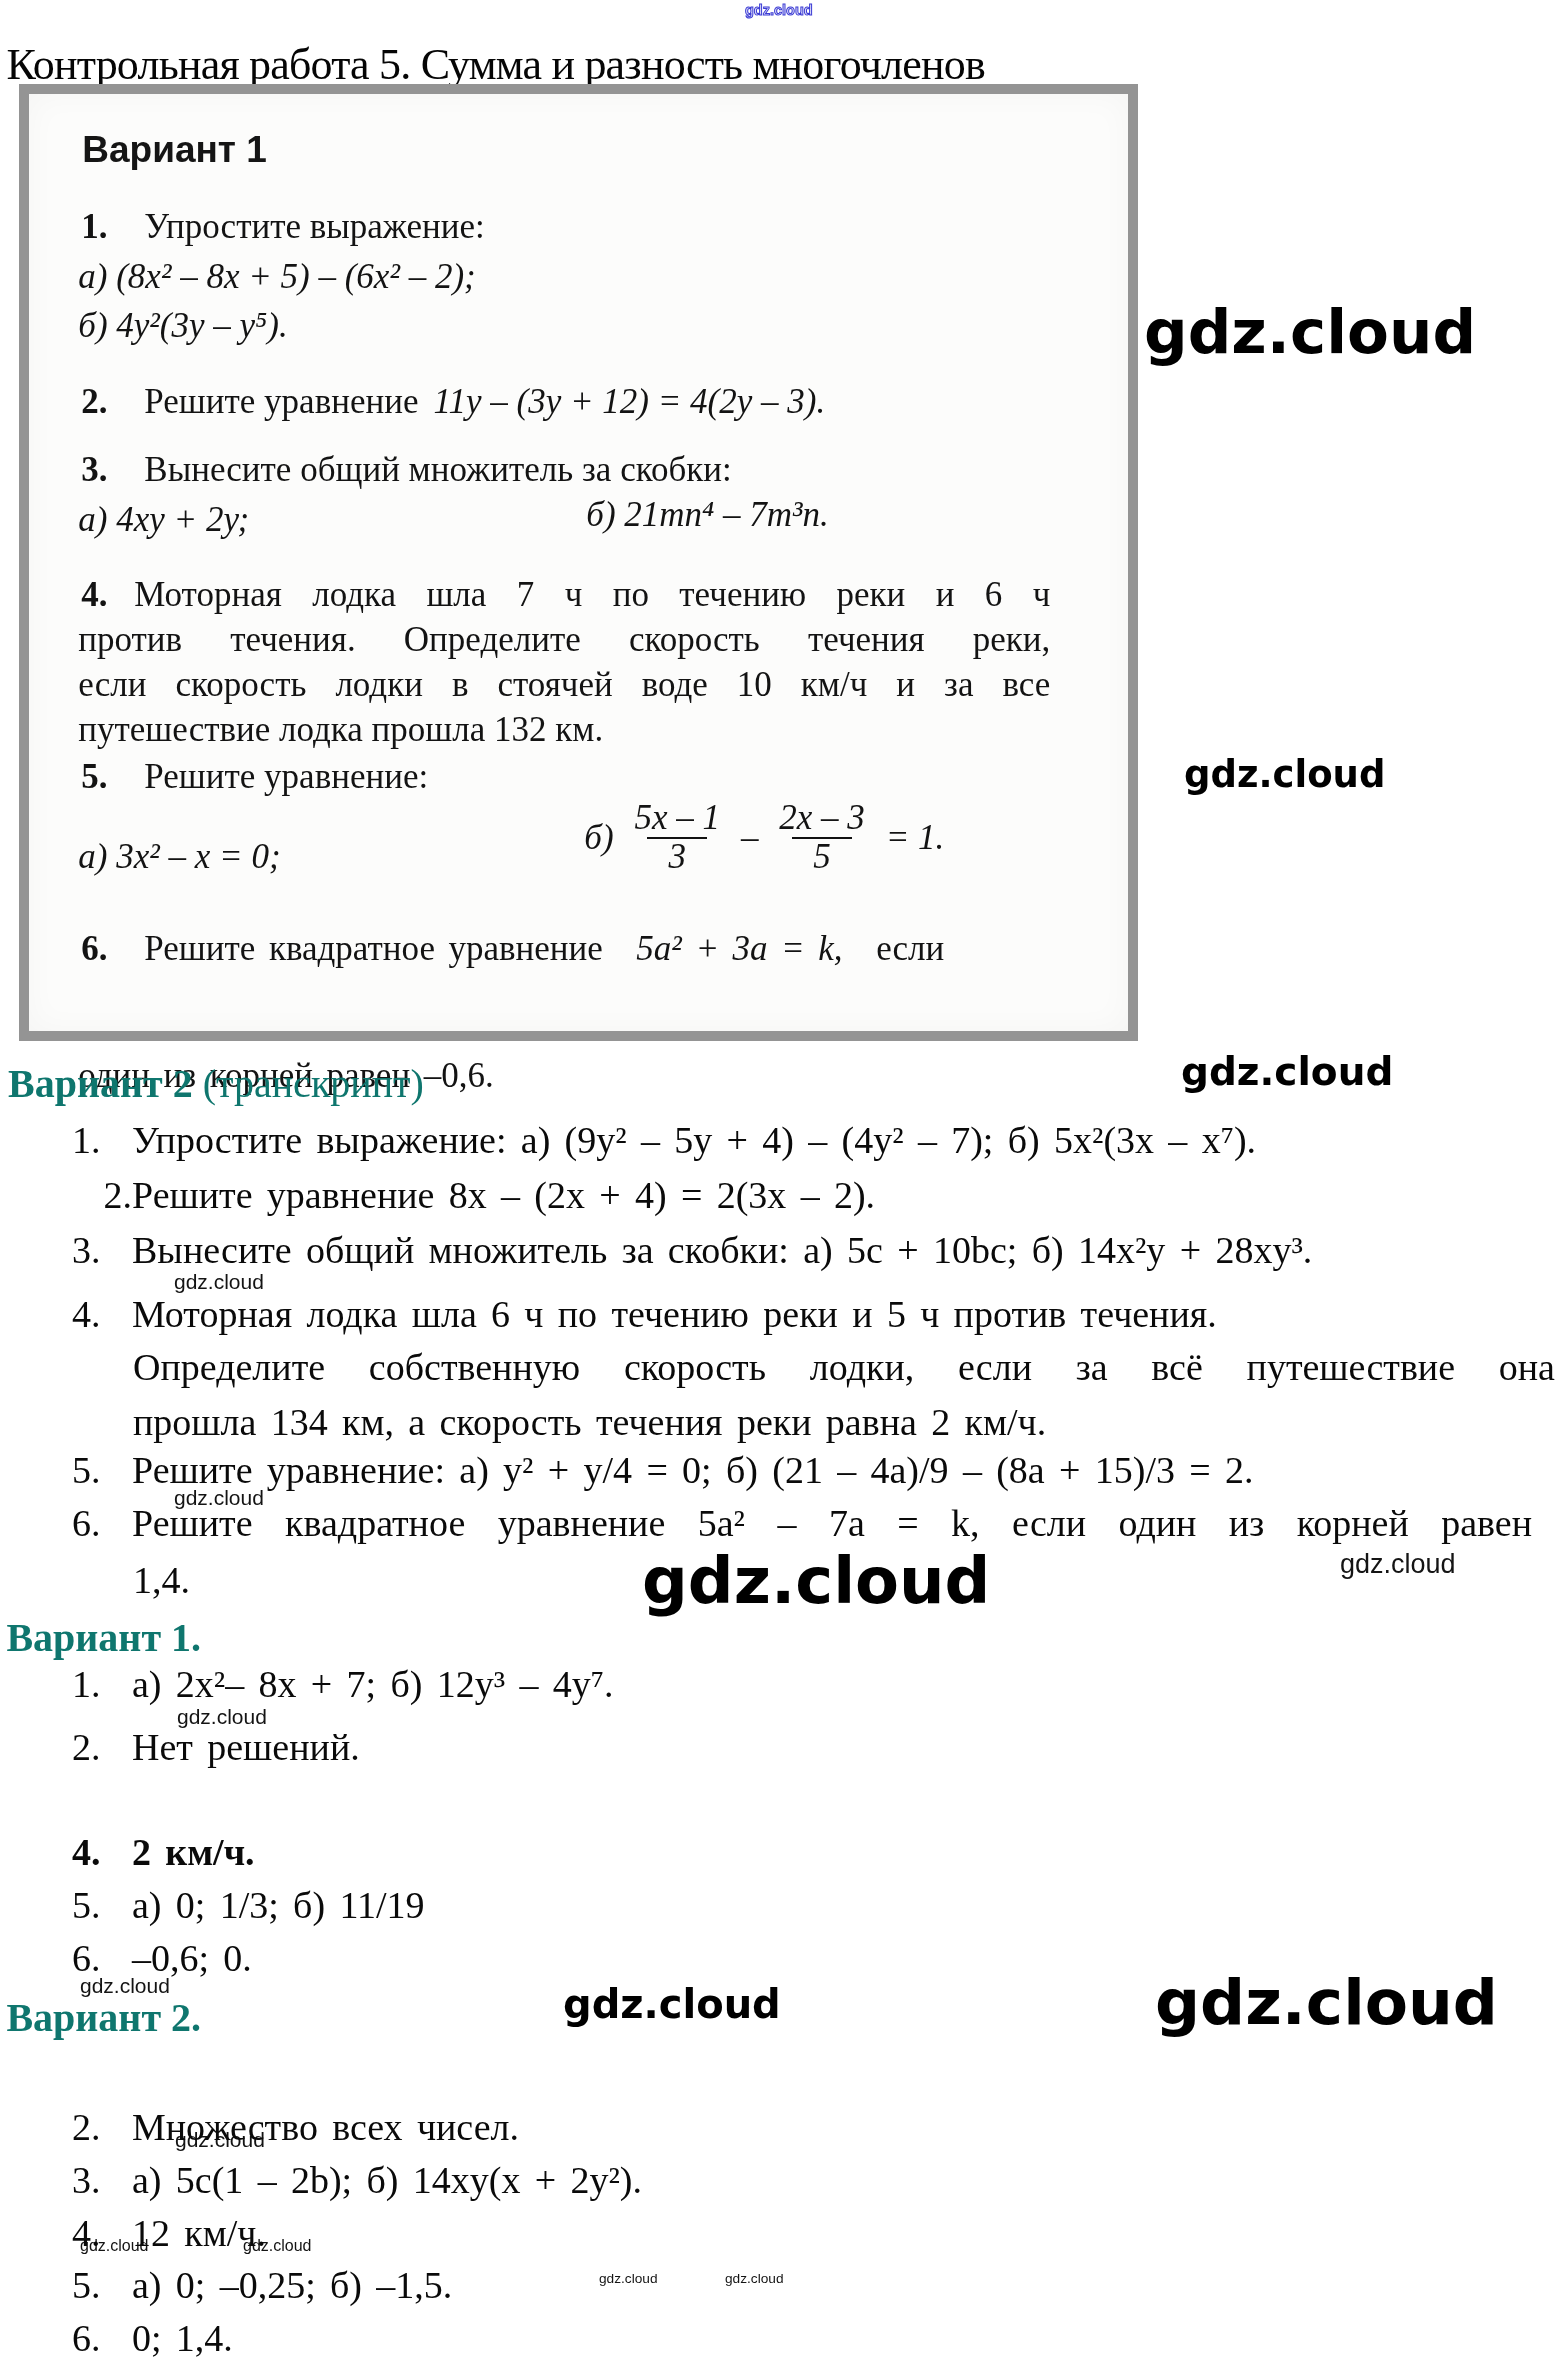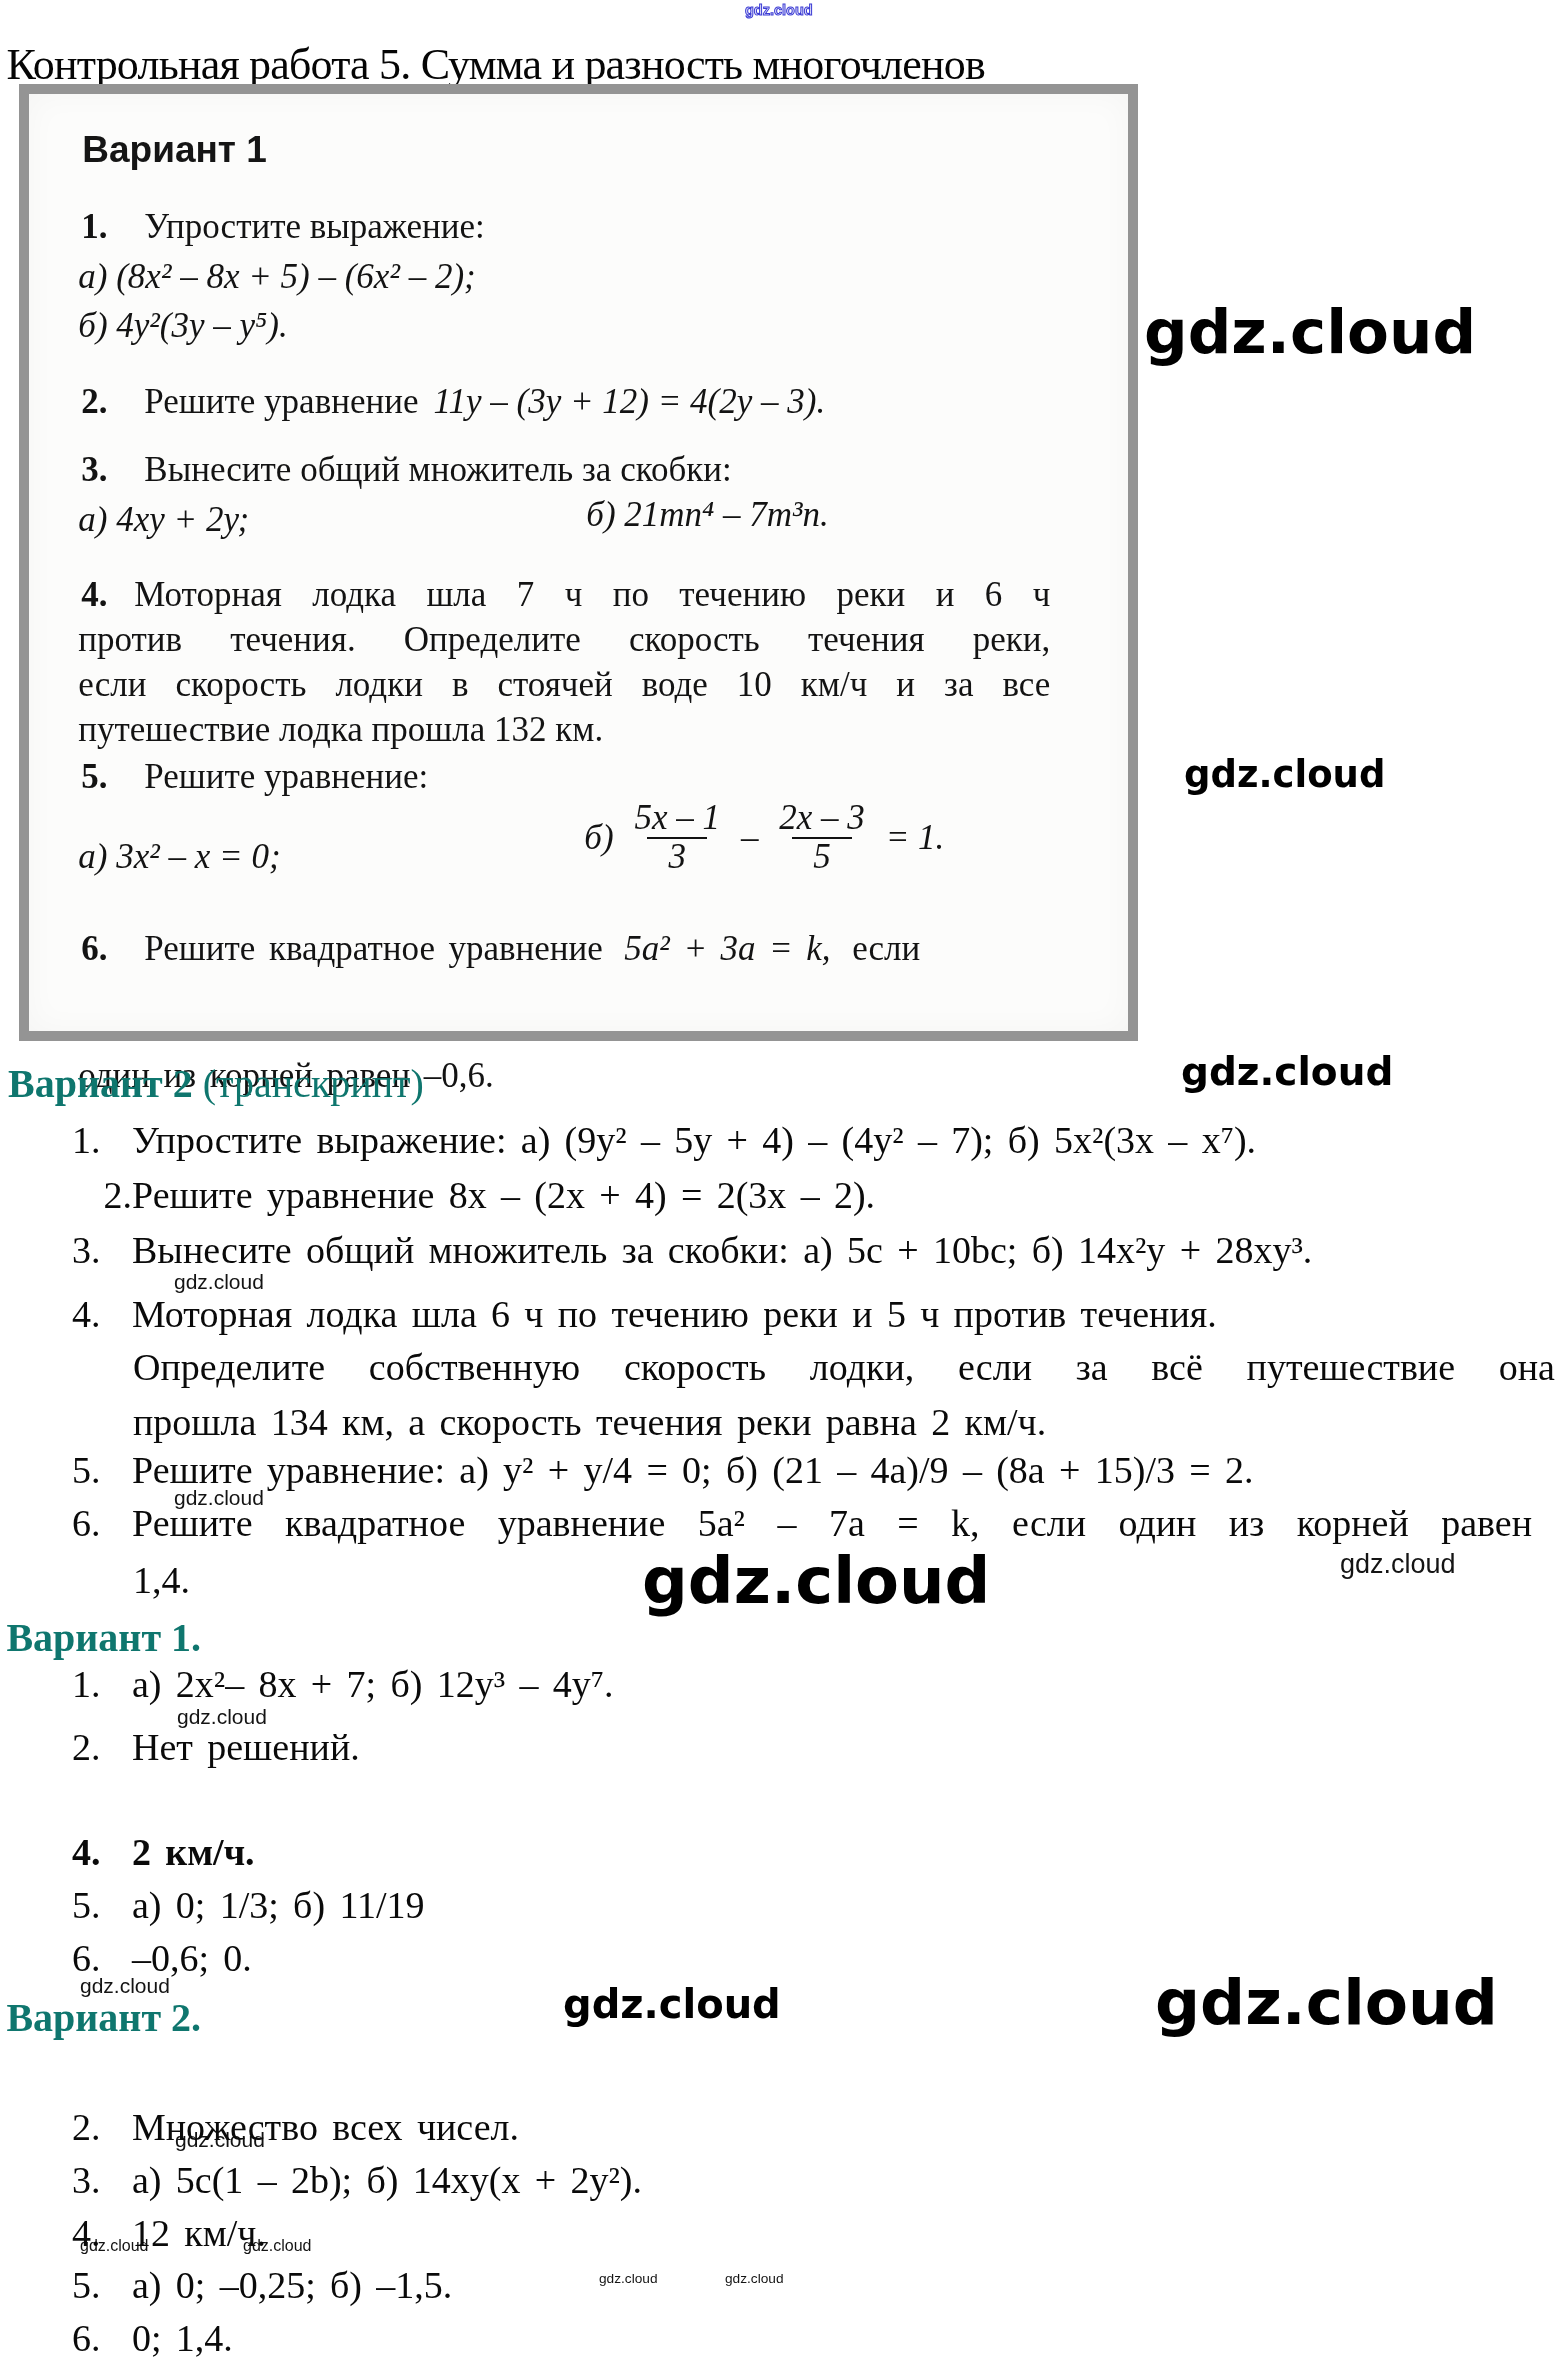--- a/index.html
+++ b/index.html
@@ -109,21 +109,21 @@
       <span>–</span>
       <span class="frac">
         <span class="fn">2х – 3</span>
         <span class="fd">5</span>
       </span>
       <span>= 1.</span>
     </div>
 
     <div class="abs sline w6" style="left:52px;top:835px;">
       <span class="pn">6.</span><span>Решите квадратное уравнение</span>
-      <span class="m" style="margin:0 8px;">5а² + 3а = k,</span>
+      <span class="m" style="margin:0 20px;">5а² + 3а = k,</span>
       <span>если</span>
     </div>
     <div class="abs sline w6" style="left:49px;top:918px;margin-top:44px;">один из корней равен –0,6.</div>
   </div>
 
   <div class="abs h2" style="left:8px;top:1060px;">
     <span>Вариант 2</span><span class="rest"> (транскрипт)</span>
   </div>
 
   <div class="abs tline" style="left:72px;top:1118px;">

